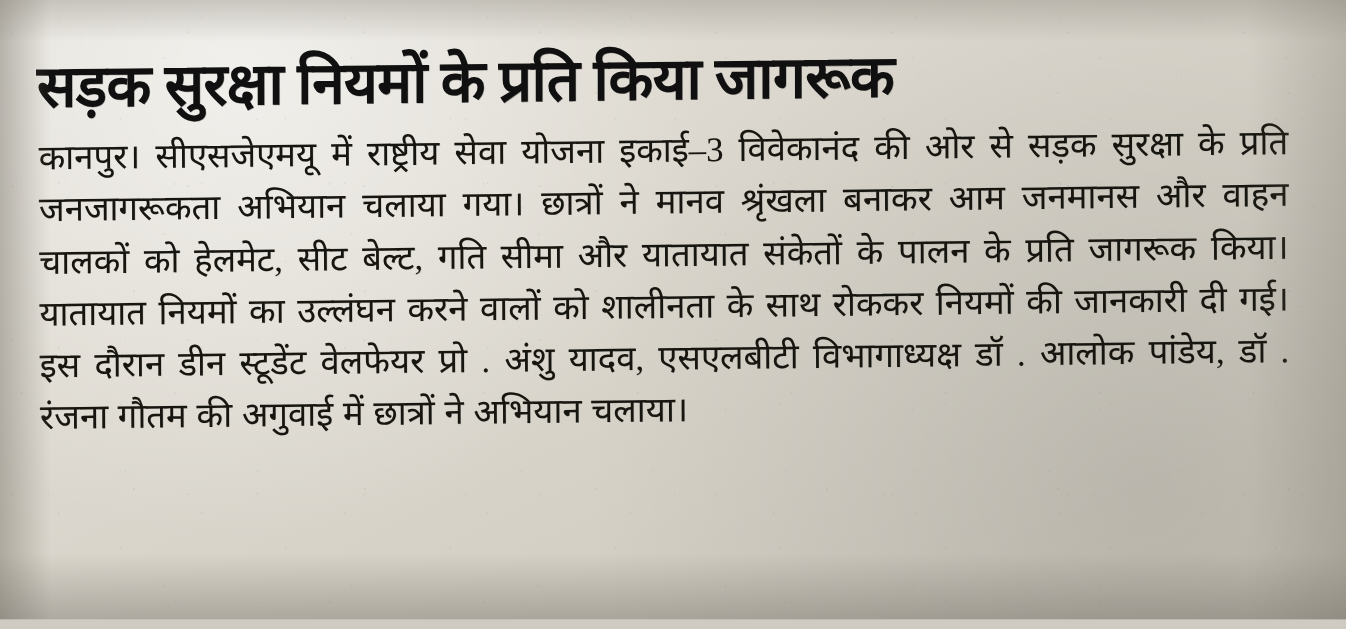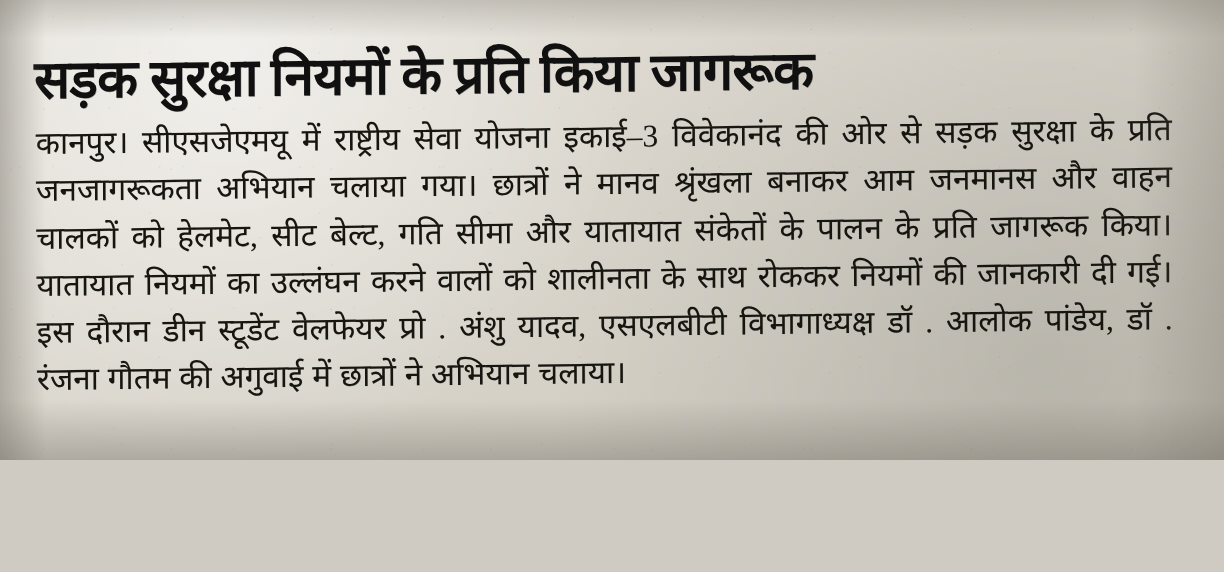--- a/index.html
+++ b/index.html
@@ -9,21 +9,21 @@
   body {
     width: 1224px;
     height: 572px;
     overflow: hidden;
     font-family: "Liberation Serif", serif;
     background: #cfcbc2;
   }
   .clipping {
     position: relative;
     width: 1224px;
-    height: 460px;
+    height: 563px;
     background:
       radial-gradient(circle at 18% 12%, rgba(255,255,255,0.55), rgba(255,255,255,0) 38%),
       radial-gradient(circle at 85% 78%, rgba(0,0,0,0.10), rgba(0,0,0,0) 45%),
       linear-gradient(155deg, #e3e0d8 0%, #dedad1 30%, #d5d1c7 62%, #c9c4b9 100%);
   }
   
   .grain {
     position: absolute;
     inset: 0;
     pointer-events: none;

